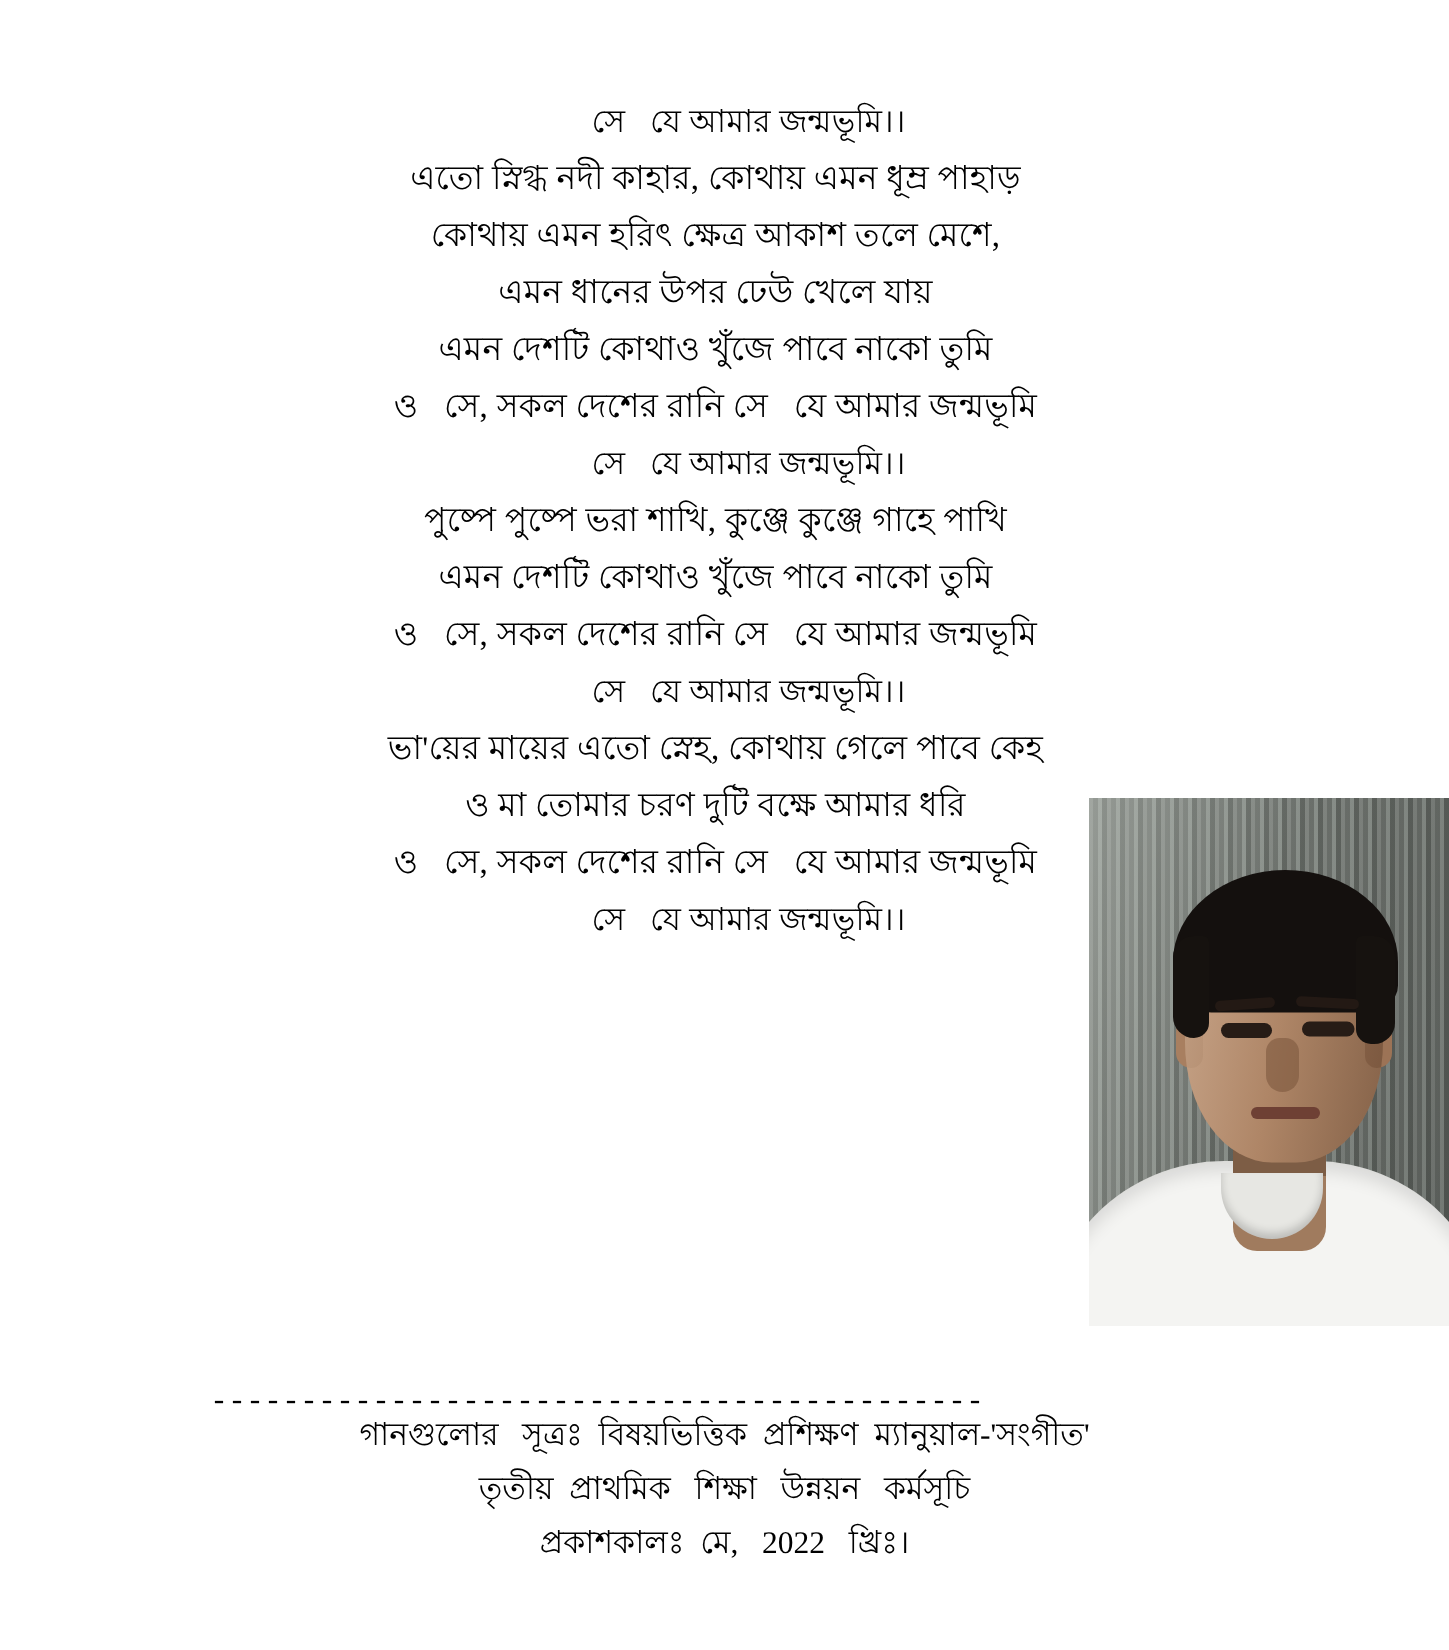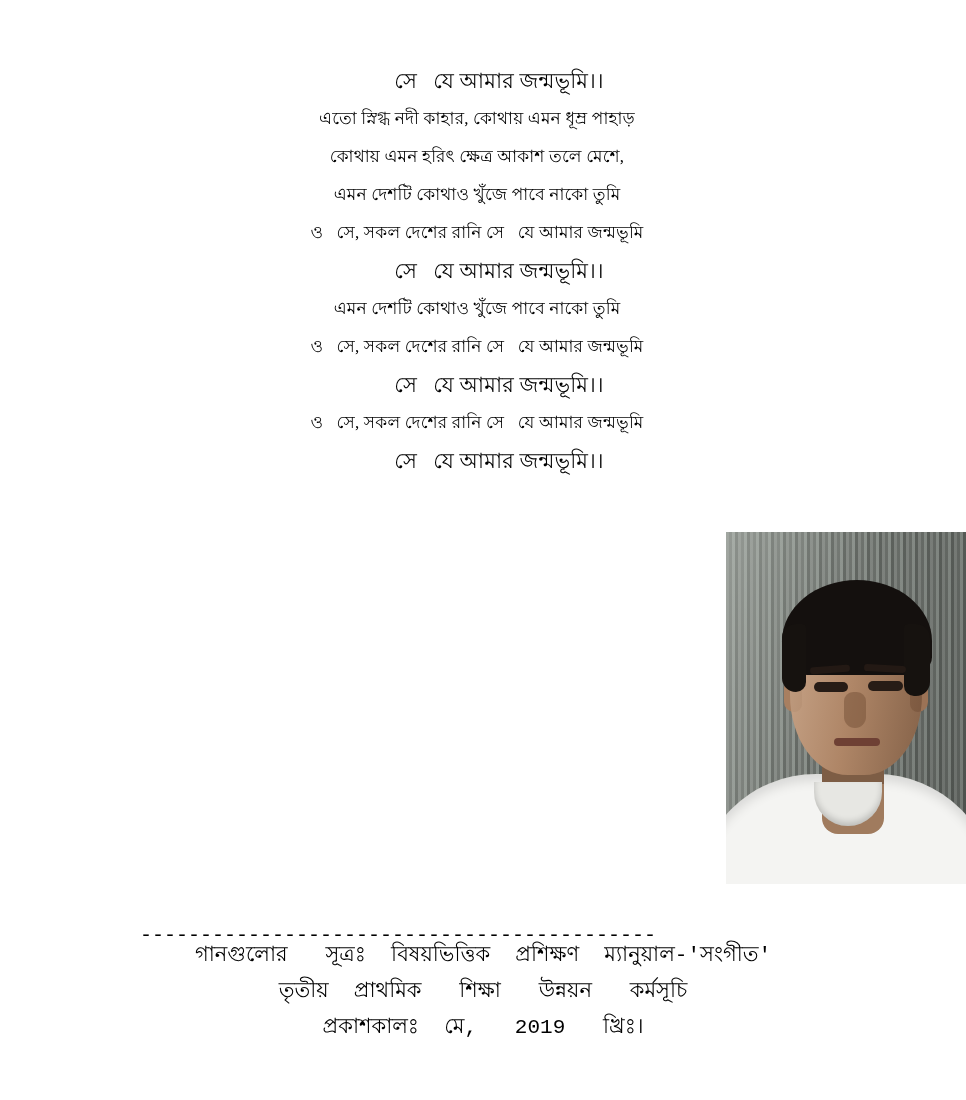--- a/index.html
+++ b/index.html
@@ -25,21 +25,21 @@
   
   #lyrics {
     position: absolute;
     left: 0;
     top: 62px;
     width: 966px;
     text-align: center;
   }
   .lyric-line {
     font-family: "Liberation Serif", serif;
-    font-size: 17px;
+    font-size: 22px;
     line-height: 38px;
     color: #000000;
     white-space: pre;
     letter-spacing: 0.2px;
   }
   .lyric-line.refrain {
     font-size: 21px;
     margin-left: 44px;
   }
 
@@ -232,42 +232,46 @@
 
   
   #footer {
     position: absolute;
     left: 0;
     top: 938px;
     width: 966px;
     text-align: center;
   }
   .footer-line {
-    font-family: Liberation Mono, monospace;
+    font-family: Liberation Serif, serif;
     font-size: 21px;
     line-height: 36px;
     color: #000000;
     white-space: pre;
   }
 </style>
 </head>
 <body>
 
 <div id="page">
 
   <div id="lyrics">
     <div class="lyric-line refrain">সে   যে আমার জন্মভূমি।।</div>
     <div class="lyric-line">এতো স্নিগ্ধ নদী কাহার, কোথায় এমন ধূম্র পাহাড়</div>
     <div class="lyric-line">কোথায় এমন হরিৎ ক্ষেত্র আকাশ তলে মেশে,</div>
+    <div class="lyric-line">এমন ধানের উপর ঢেউ খেলে যায়</div>
     <div class="lyric-line">এমন দেশটি কোথাও খুঁজে পাবে নাকো তুমি</div>
     <div class="lyric-line">ও   সে, সকল দেশের রানি সে   যে আমার জন্মভূমি</div>
     <div class="lyric-line refrain">সে   যে আমার জন্মভূমি।।</div>
+    <div class="lyric-line">পুষ্পে পুষ্পে ভরা শাখি, কুঞ্জে কুঞ্জে গাহে পাখি</div>
     <div class="lyric-line">এমন দেশটি কোথাও খুঁজে পাবে নাকো তুমি</div>
     <div class="lyric-line">ও   সে, সকল দেশের রানি সে   যে আমার জন্মভূমি</div>
     <div class="lyric-line refrain">সে   যে আমার জন্মভূমি।।</div>
+    <div class="lyric-line">ভা'য়ের মায়ের এতো স্নেহ, কোথায় গেলে পাবে কেহ</div>
+    <div class="lyric-line">ও মা তোমার চরণ দুটি বক্ষে আমার ধরি</div>
     <div class="lyric-line">ও   সে, সকল দেশের রানি সে   যে আমার জন্মভূমি</div>
     <div class="lyric-line refrain">সে   যে আমার জন্মভূমি।।</div>
   </div>
 
   <div id="photo">
     <div class="bg"></div>
     <div class="bg-shade"></div>
     <div class="shirt"></div>
     <div class="neck"></div>
     <div class="neck-shadow"></div>
@@ -285,16 +289,16 @@
     <div class="eye-r"></div>
     <div class="nose"></div>
     <div class="mouth"></div>
   </div>
 
   <div id="divider">-------------------------------------------</div>
 
   <div id="footer">
     <div class="footer-line">গানগুলোর   সূত্রঃ  বিষয়ভিত্তিক  প্রশিক্ষণ  ম্যানুয়াল-'সংগীত'</div>
     <div class="footer-line">তৃতীয়  প্রাথমিক   শিক্ষা   উন্নয়ন   কর্মসূচি</div>
-    <div class="footer-line">প্রকাশকালঃ  মে,   2019   খ্রিঃ।</div>
+    <div class="footer-line">প্রকাশকালঃ  মে,   2022   খ্রিঃ।</div>
   </div>
 
 </div>
 
 </body></html>

